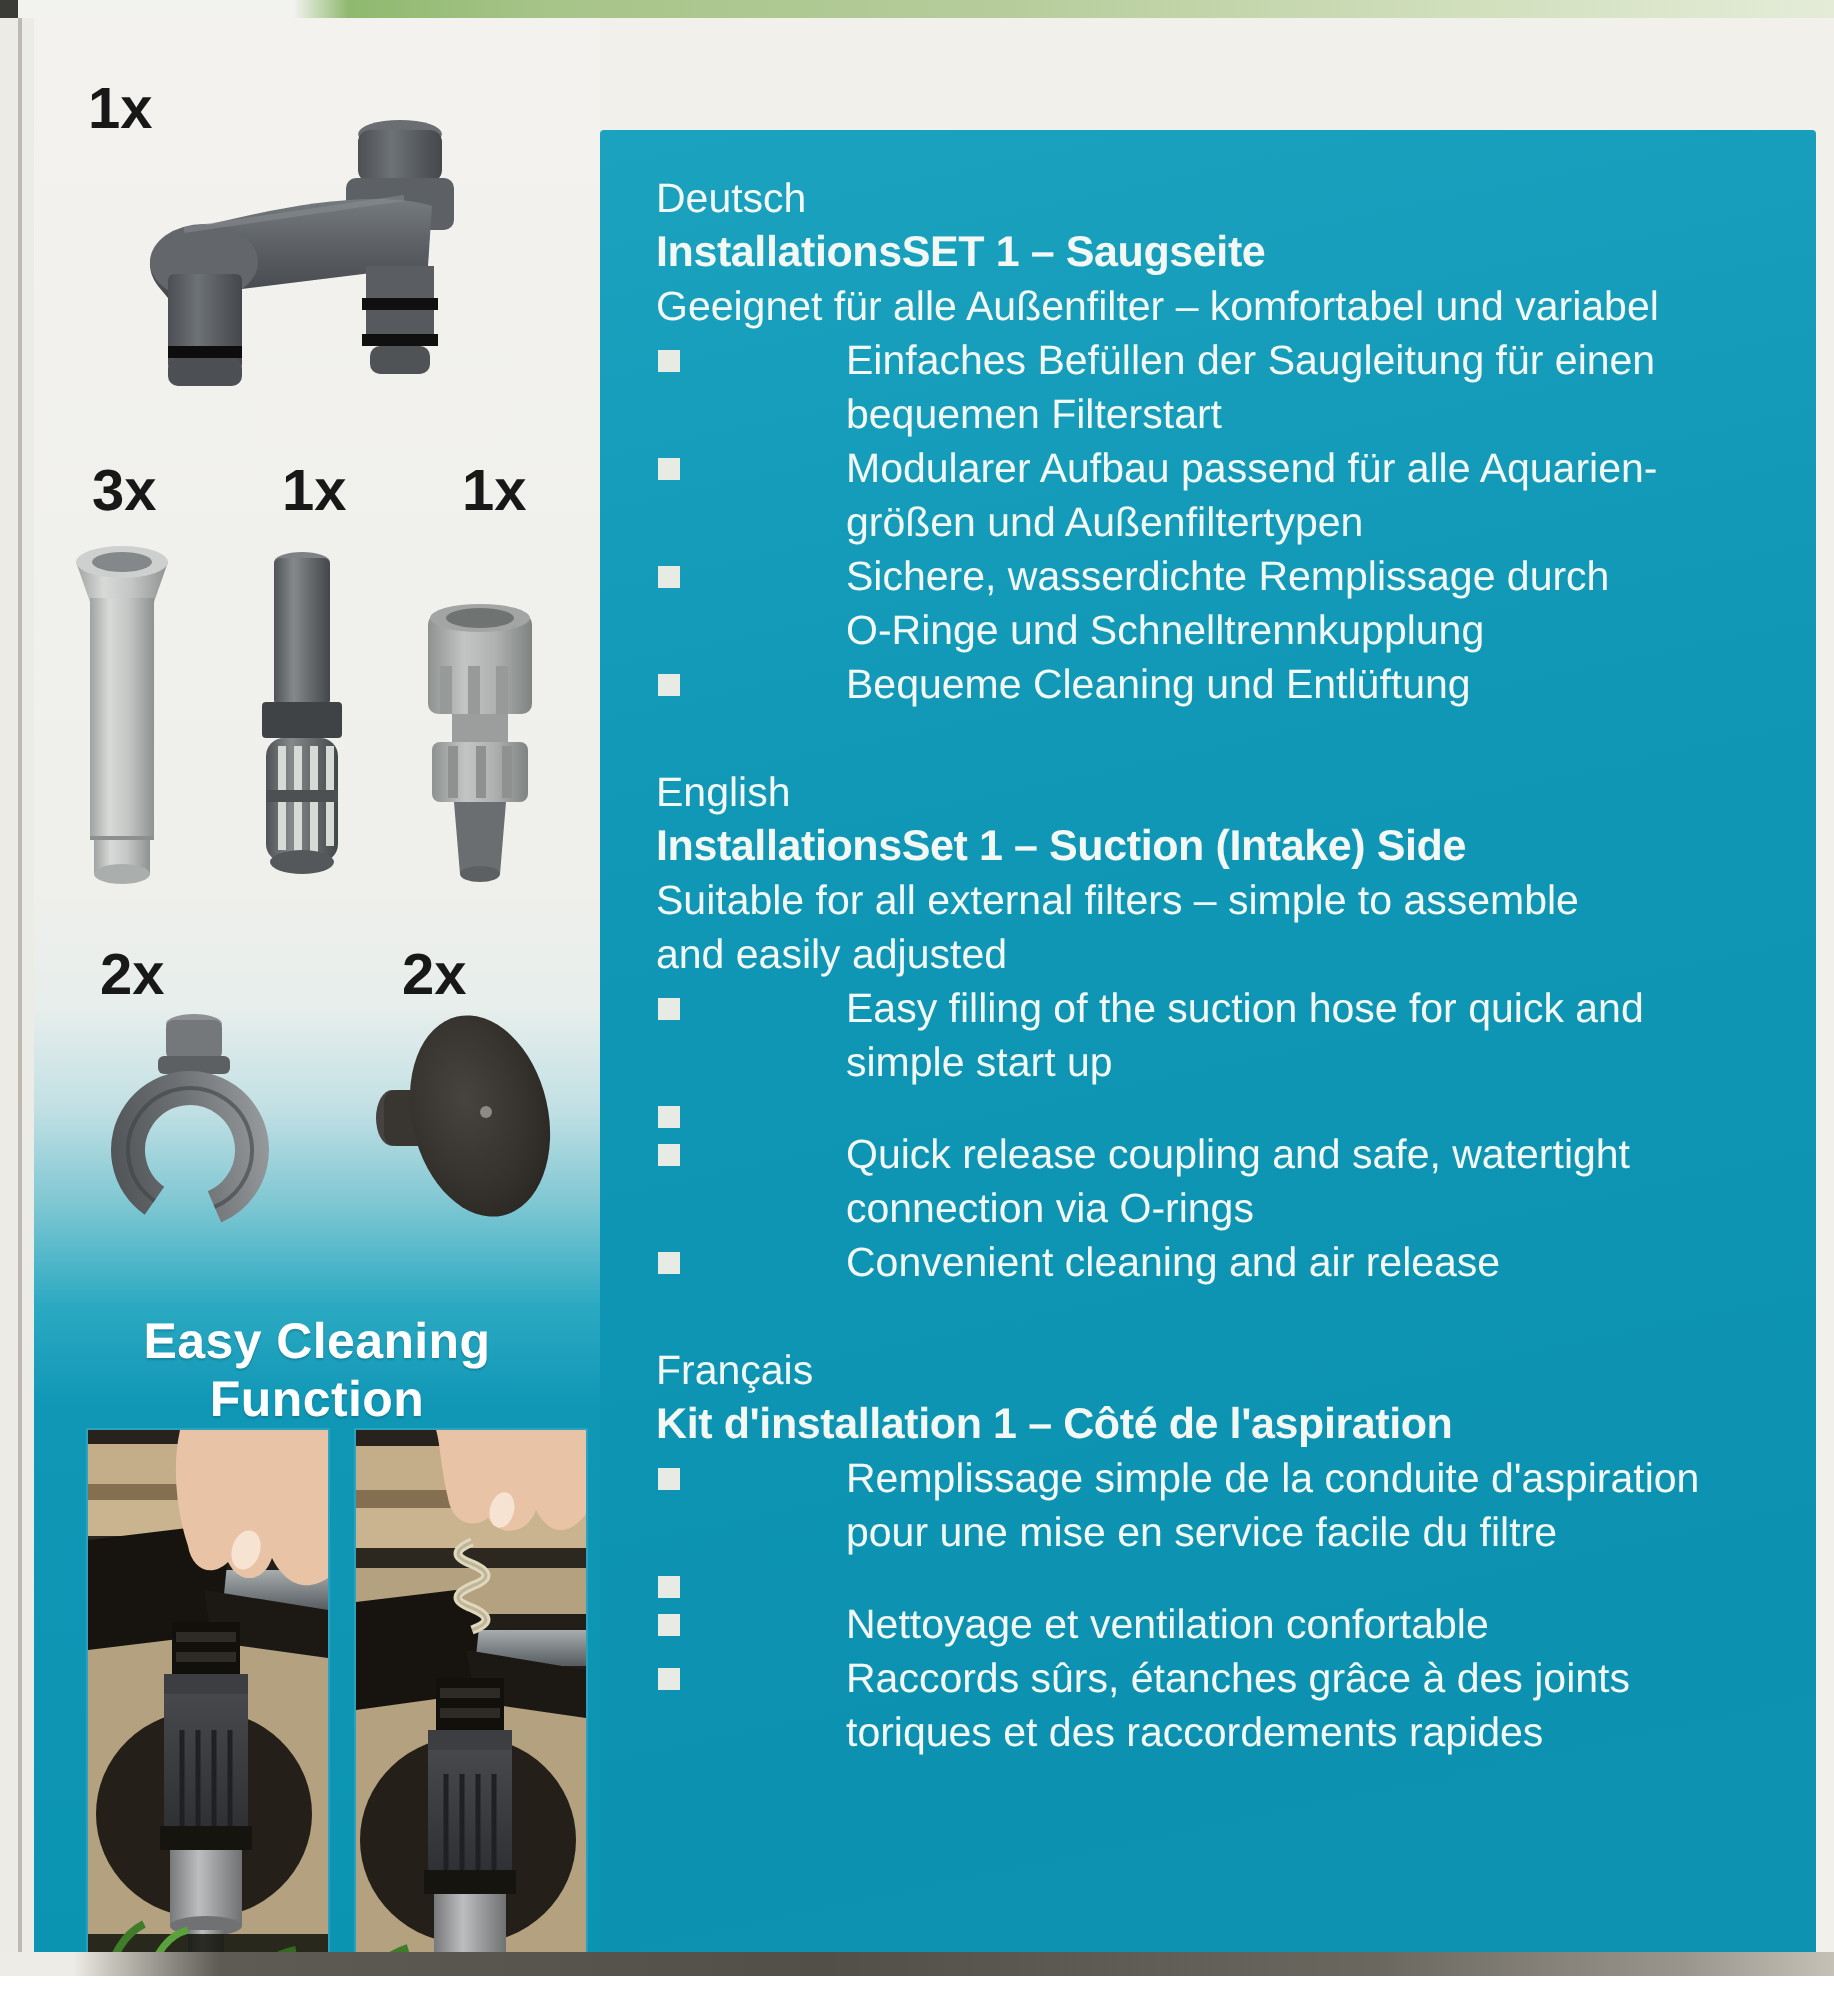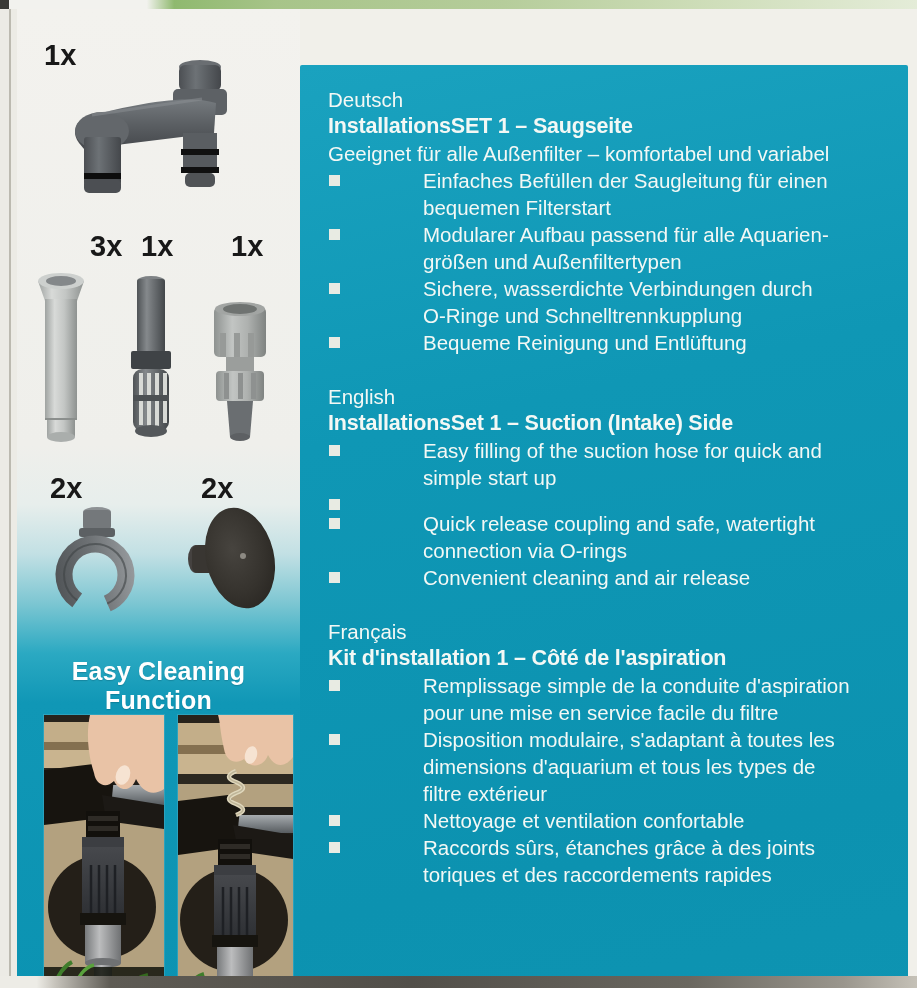--- a/index.html
+++ b/index.html
@@ -67,21 +67,21 @@
 <div class="page">
 
   <div class="top-strip"></div>
   <div class="left-edge">
       <div class="vline"></div>
     </div>
 
   <div class="left-col">
 
     <span class="qty" style="left:27px;top:30px;">1x</span>
-    <span class="qty" style="left:29px;top:221px;margin-left:44px;">3x</span>
+    <span class="qty" style="left:29px;top:221px;">3x</span>
     <span class="qty" style="left:124px;top:221px;">1x</span>
     <span class="qty" style="left:214px;top:221px;">1x</span>
     <span class="qty" style="left:33px;top:463px;">2x</span>
     <span class="qty" style="left:184px;top:463px;">2x</span>
 
     <svg class="part" style="left:45px;top:48px;" width="175" height="145" viewBox="0 0 175 145">
       <defs>
         <linearGradient id="eg" x1="0" y1="0" x2="0" y2="1">
           <stop offset="0" stop-color="#757a7e"></stop>
             <stop offset=".5" stop-color="#5b5f63"></stop>
@@ -313,33 +313,35 @@
             <span class="bt ml">Einfaches Befüllen der Saugleitung für einen
 bequemen Filterstart</span>
           </li>
         <li>
             <span class="sq"></span>
             <span class="bt ml">Modularer Aufbau passend für alle Aquarien-
 größen und Außenfiltertypen</span>
           </li>
         <li>
             <span class="sq"></span>
-            <span class="bt ml">Sichere, wasserdichte Verbindungen durch
+            <span class="bt ml">Sichere, wasserdichte Remplissage durch
 O-Ringe und Schnelltrennkupplung</span>
           </li>
         <li>
             <span class="sq"></span>
-            <span class="bt ml">Bequeme Reinigung und Entlüftung</span>
+            <span class="bt ml">Bequeme Cleaning und Entlüftung</span>
           </li>
       </ul>
     </div>
 
     <div class="section">
       <div class="lang">English</div>
       <div class="title">InstallationsSet 1 – Suction (Intake) Side</div>
+      <div class="subtitle ml">Suitable for all external filters – simple to assemble
+and easily adjusted</div>
       <ul class="bullets">
         <li>
             <span class="sq"></span>
             <span class="bt ml">Easy filling of the suction hose for quick and
 simple start up</span>
           </li>
         <li>
             <span class="sq"></span>
           </li>
         <li>
@@ -358,23 +360,20 @@
       <div class="lang">Français</div>
       <div class="title">Kit d'installation 1 – Côté de l'aspiration</div>
       <ul class="bullets">
         <li>
             <span class="sq"></span>
             <span class="bt ml">Remplissage simple de la conduite d'aspiration
 pour une mise en service facile du filtre</span>
           </li>
         <li>
             <span class="sq"></span>
-            <span class="bt ml">Disposition modulaire, s'adaptant à toutes les
-dimensions d'aquarium et tous les types de
-filtre extérieur</span>
           </li>
         <li>
             <span class="sq"></span>
             <span class="bt ml">Nettoyage et ventilation confortable</span>
           </li>
         <li>
             <span class="sq"></span>
             <span class="bt ml">Raccords sûrs, étanches grâce à des joints
 toriques et des raccordements rapides</span>
           </li>

